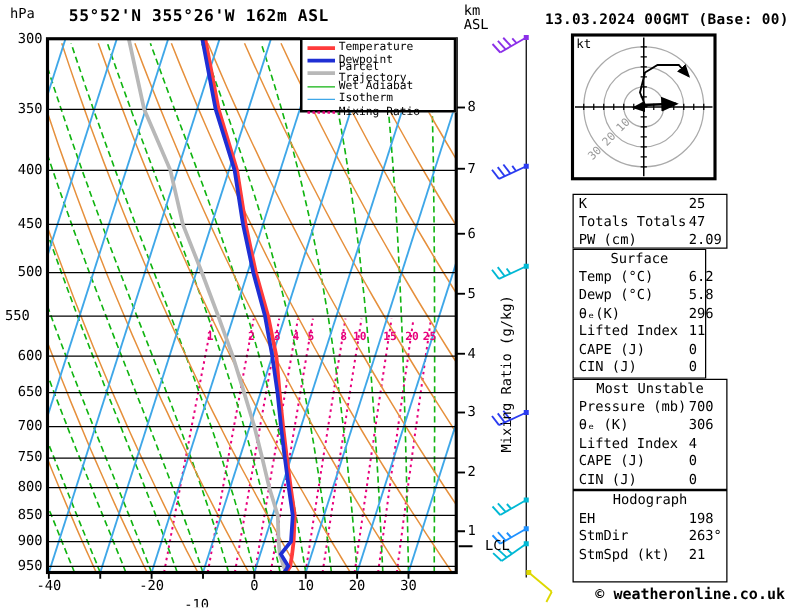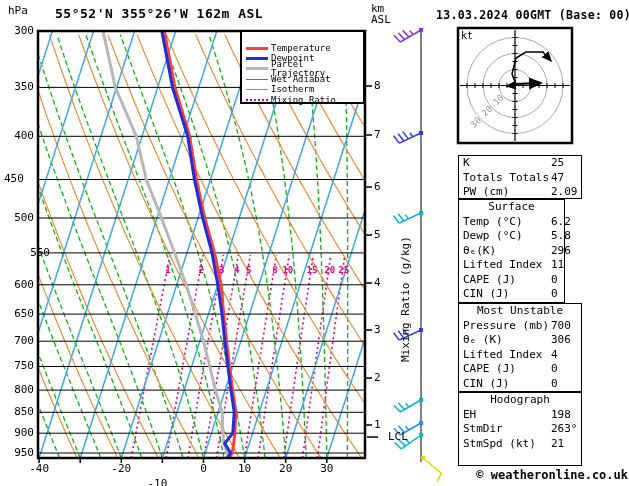--- a/index.html
+++ b/index.html
@@ -216,21 +216,21 @@
       <polyline points="514.0,84.0 541.0,83.0" fill="none" stroke="#000" stroke-width="2" marker-end="url(#ah)"></polyline>
       <polyline points="518.0,85.0 507.0,86.0" fill="none" stroke="#000" stroke-width="1.5" marker-end="url(#ah)"></polyline>
     </svg>
 
   <div class="abs ticklbl" style="left:8px;top:5px;">hPa</div>
   <div class="abs title" style="left:55px;top:6px;">55°52'N 355°26'W 162m ASL</div>
   <div class="abs ticklbl" style="left:371px;top:3px;">km
 ASL</div>
   <div class="abs datelbl" style="left:436px;top:8px;">13.03.2024 00GMT (Base: 00)</div>
 
-  <div id="legend" style="left:240px;top:30px;width:125px;height:74px;padding-top:11px;">
+  <div id="legend" style="left:240px;top:30px;width:125px;height:60px;padding-top:1px;">
       <div class="lgrow">
         <div class="lgsample" style="border-top: 3px solid rgb(255, 59, 59);"></div>
         <div class="lgtext">Temperature</div>
       </div>
       <div class="lgrow">
         <div class="lgsample" style="border-top: 3px solid rgb(31, 47, 212);"></div>
         <div class="lgtext">Dewpoint</div>
       </div>
       <div class="lgrow">
         <div class="lgsample" style="border-top: 3px solid rgb(184, 184, 184);"></div>
@@ -337,23 +337,23 @@
           <div class="tlabel">StmSpd (kt)</div>
           <div class="tvalue">21</div>
         </div>
       </div>
     </div>
 
   <div class="abs footer" style="left:430px;top:468px;width:198px;">© weatheronline.co.uk</div>
 <div class="abs ticklbl" style="left: 4px; top: 25px; width: 30px; text-align: right;">300</div>
     <div class="abs ticklbl" style="left: 4px; top: 81.4383px; width: 30px; text-align: right;">350</div>
     <div class="abs ticklbl" style="left: 4px; top: 130.327px; width: 30px; text-align: right;">400</div>
-    <div class="abs ticklbl" style="left: 4px; top: 173.451px; width: 30px; text-align: left;">450</div>
+    <div class="abs ticklbl" style="left: 4px; top: 173.451px; width: 30px; text-align: right;">450</div>
     <div class="abs ticklbl" style="left: 4px; top: 212.026px; width: 30px; text-align: right;">500</div>
-    <div class="abs ticklbl" style="left: 20px; top: 246.921px; width: 30px; text-align: right;">550</div>
+    <div class="abs ticklbl" style="left: 4px; top: 246.921px; width: 30px; ">550</div>
     <div class="abs ticklbl" style="left: 4px; top: 278.778px; width: 30px; text-align: right;">600</div>
     <div class="abs ticklbl" style="left: 4px; top: 308.084px; width: 30px; text-align: right;">650</div>
     <div class="abs ticklbl" style="left: 4px; top: 335.216px; width: 30px; text-align: right;">700</div>
     <div class="abs ticklbl" style="left: 4px; top: 360.476px; width: 30px; text-align: right;">750</div>
     <div class="abs ticklbl" style="left: 4px; top: 384.105px; width: 30px; text-align: right;">800</div>
     <div class="abs ticklbl" style="left: 4px; top: 406.301px; width: 30px; text-align: right;">850</div>
     <div class="abs ticklbl" style="left: 4px; top: 427.229px; width: 30px; text-align: right;">900</div>
     <div class="abs ticklbl" style="left: 4px; top: 447.024px; width: 30px; text-align: right;">950</div>
     <div class="abs ticklbl" style="left: 24.1px; top: 463px; width: 30px; text-align: center;">-40</div>
     <div class="abs ticklbl" style="left: 65.2px; top: 463px; width: 30px; text-align: center; margin-top: 44px;">-30</div>

